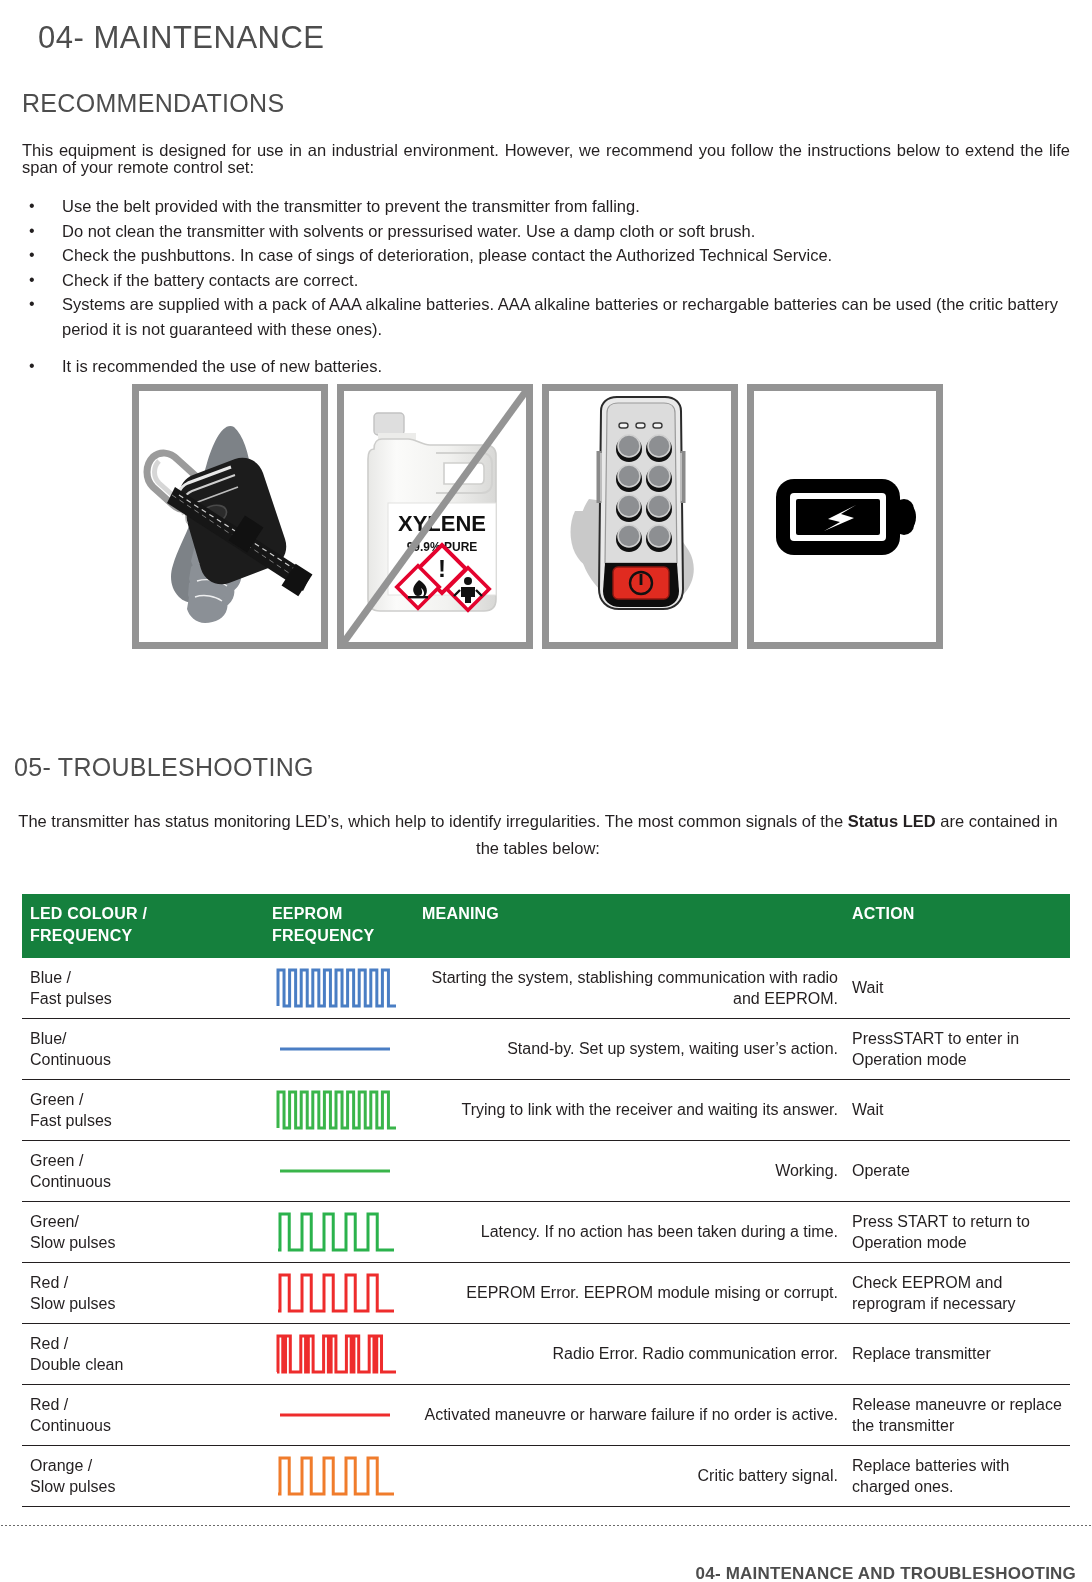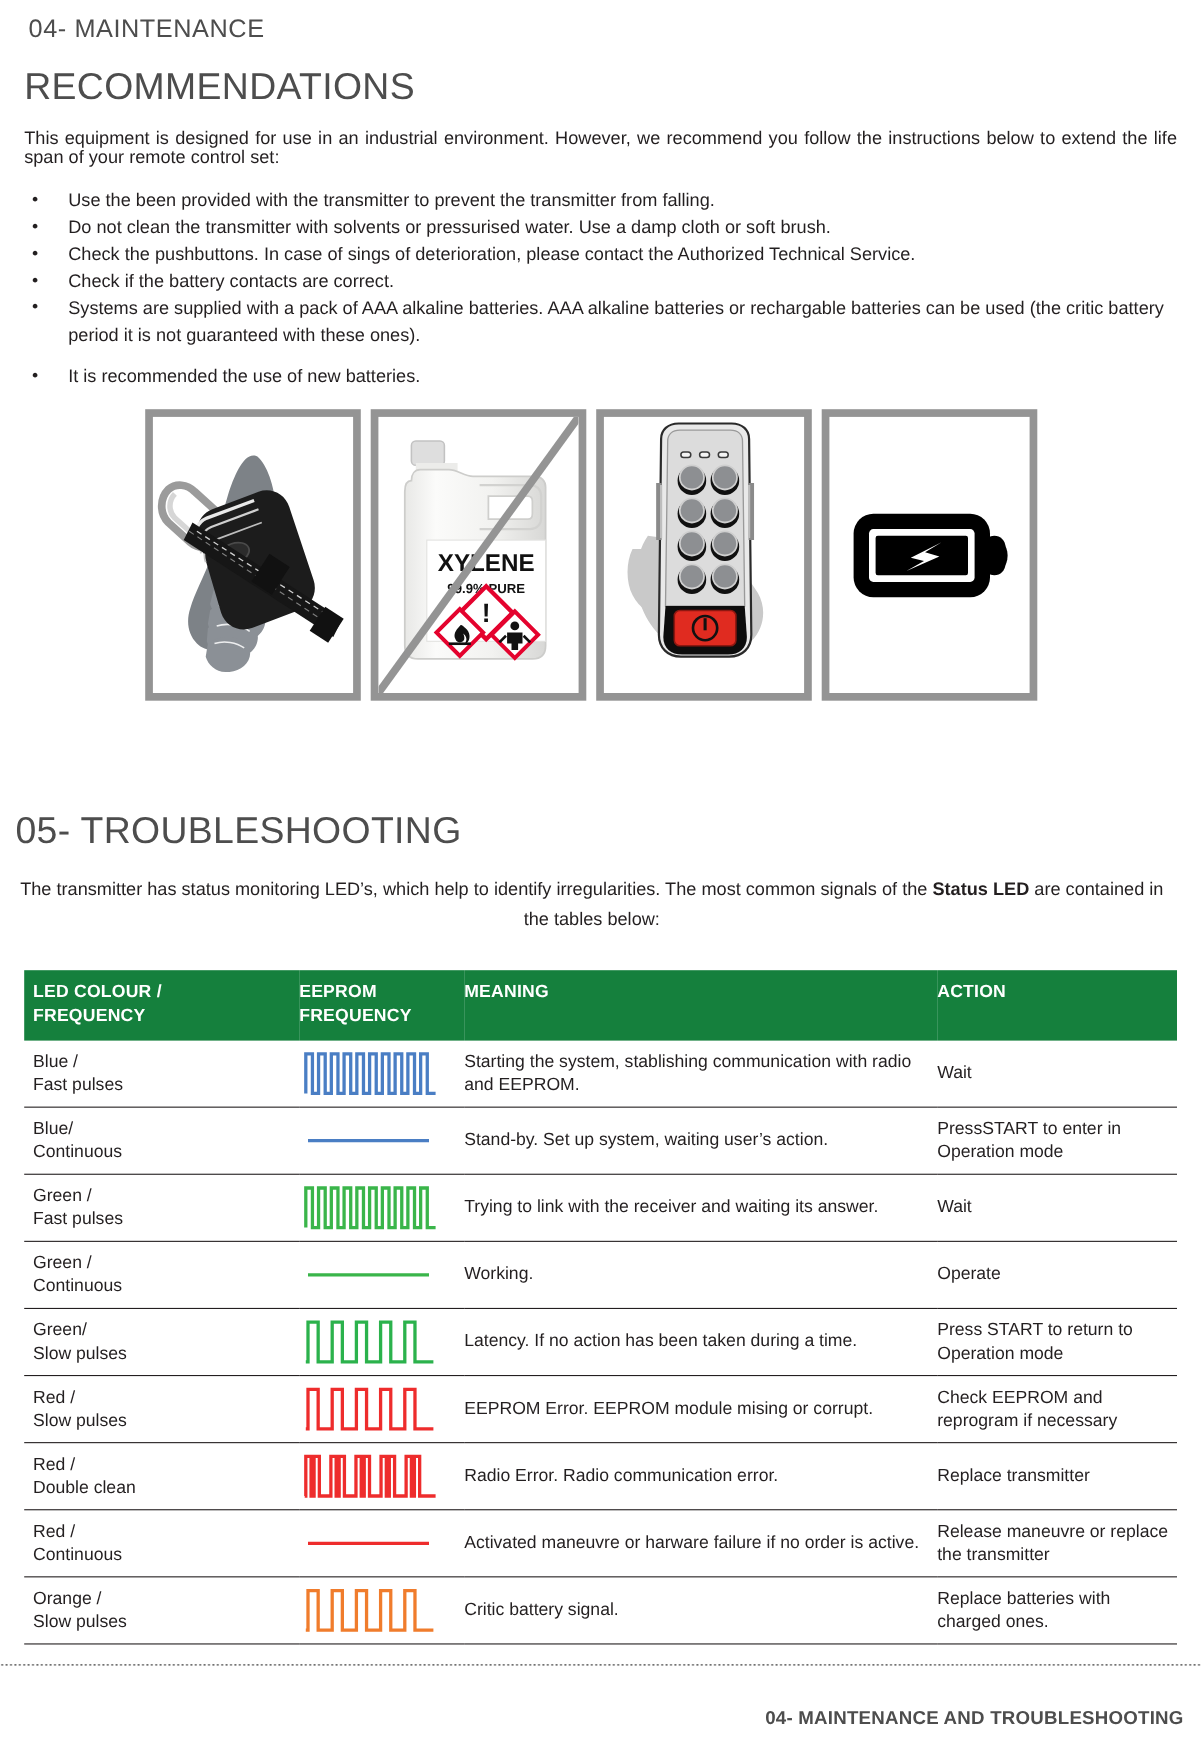--- a/index.html
+++ b/index.html
@@ -18,30 +18,30 @@
   .page {
     position: relative;
     width: 1092px;
     height: 1582px;
     box-sizing: border-box;
     padding: 0 22px;
   }
 
   
   .chapter-title {
-    font-size: 23px;
+    font-size: 31px;
     letter-spacing: 0.5px;
     font-weight: 400;
     color: #4d4d4d;
-    margin: 4px;
+    margin: 16px;
     padding-top: 2px;
     line-height: 40px;
   }
   .section-title {
-    font-size: 34px;
+    font-size: 25px;
     font-weight: 400;
     color: #4d4d4d;
     margin: 0;
     padding-top: 14px;
     line-height: 30px;
     letter-spacing: 0.3px;
   }
 
   
   .intro {
@@ -140,21 +140,21 @@
   }
   .led-table thead th.c1 { padding-left: 8px; }
   .led-table tbody td {
     border-bottom: 1.6px solid #231f20;
     font-size: 16px;
     line-height: 21.5px;
     vertical-align: middle;
     padding: 8px 0;
   }
   .led-table tbody td.c1 { padding-left: 8px; }
-  .led-table tbody td.c3 { padding-right: 14px; }
+  .led-table tbody td.c3 { padding-right: 14px; text-align: right; }
   .led-table tbody tr:last-child td { border-bottom: 1.6px solid #231f20; }
   .col-led   { width: 250px; }
   .col-pulse { width: 150px; }
   .col-mean  { width: 430px; }
   .col-act   { width: 218px; }
 
   .wave-cell { text-align: left; }
   .wave { display: block; }
 
   
@@ -186,21 +186,21 @@
 
   <h1 class="chapter-title">04- MAINTENANCE</h1>
 
   <h2 class="section-title">RECOMMENDATIONS</h2>
 
   <p class="intro">This equipment is designed for use in an industrial environment. However, we recommend you follow the instructions below to extend the life span of your remote control set:</p>
 
   <ul class="bullets">
     <li>
       <span class="dot">•</span>
-      <span>Use the been provided with the transmitter to prevent the transmitter from falling.</span>
+      <span>Use the belt provided with the transmitter to prevent the transmitter from falling.</span>
     </li>
     <li>
       <span class="dot">•</span>
       <span>Do not clean the transmitter with solvents or pressurised water. Use a damp cloth or soft brush.</span>
     </li>
     <li>
       <span class="dot">•</span>
       <span>Check the pushbuttons. In case of sings of deterioration, please contact the Authorized Technical Service.</span>
     </li>
     <li>

